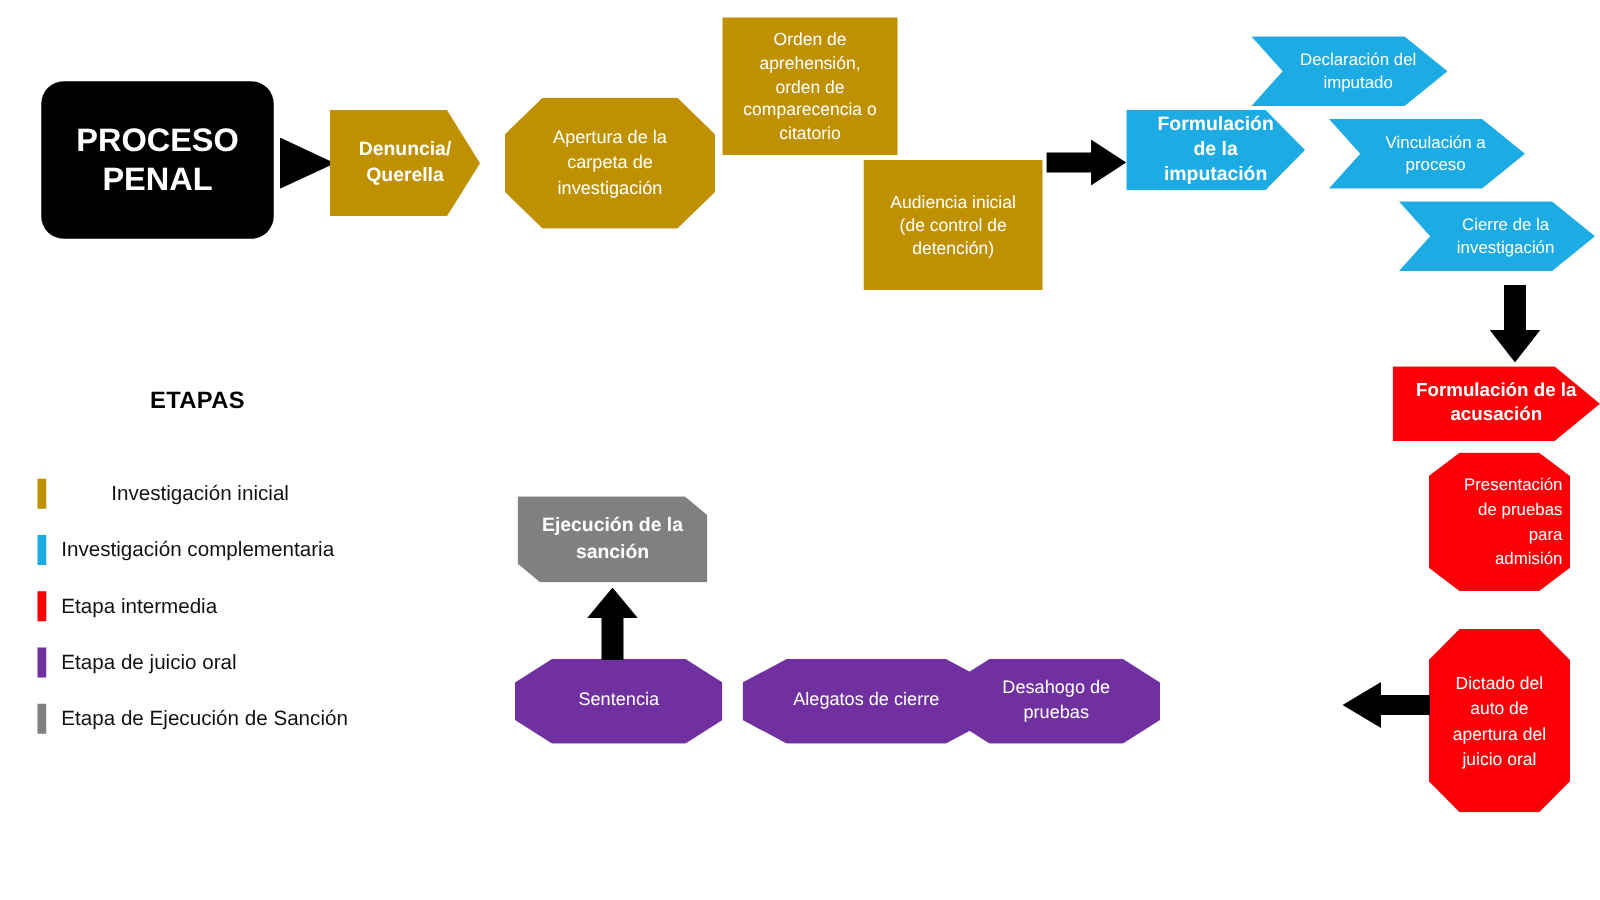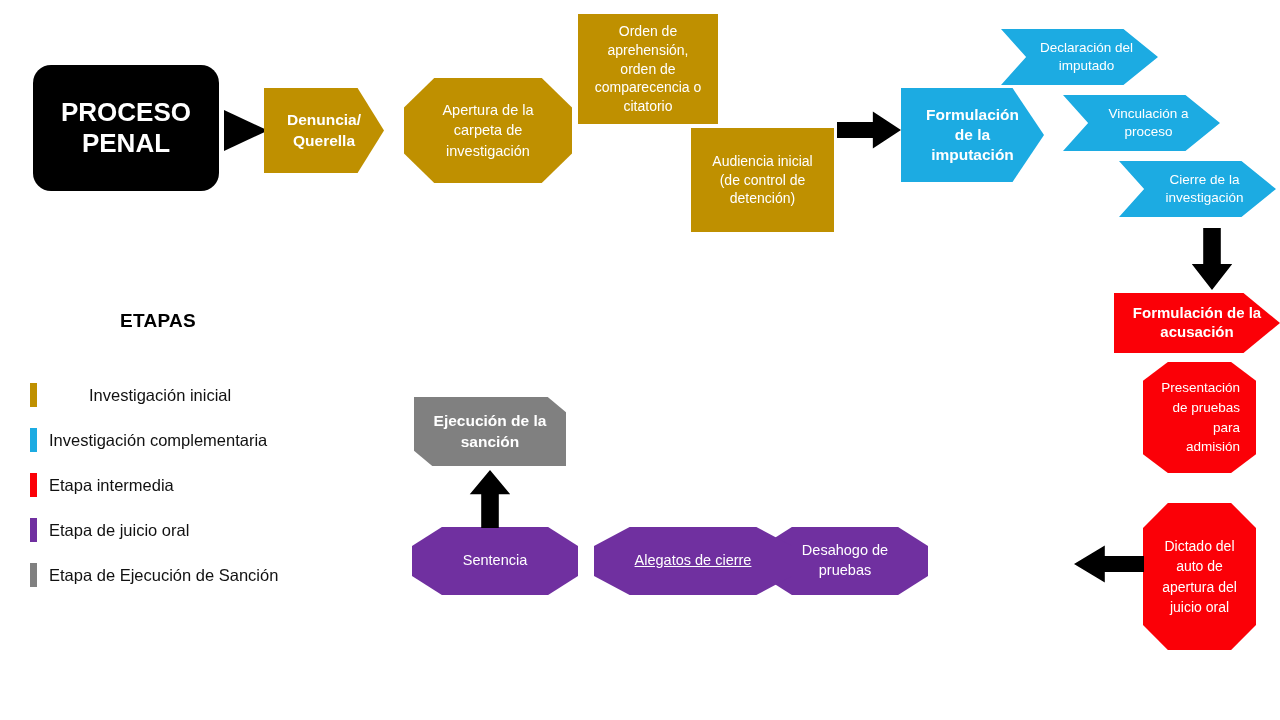--- a/index.html
+++ b/index.html
@@ -25,21 +25,21 @@
     display: flex;
     align-items: center;
     justify-content: center;
     text-align: center;
     color: #ffffff;
     box-sizing: border-box;
   }
   .node .lbl {
     display: block;
     width: 100%;
-    padding: 0 16px;
+    padding: 0 6px;
     box-sizing: border-box;
     white-space: pre-line;
   }
 
   
   .shape-octagon {
     clip-path: polygon(18% 0%, 82% 0%, 100% 28%, 100% 72%, 82% 100%, 18% 100%, 0% 72%, 0% 28%);
   }
   .shape-octagon-tall {
     clip-path: polygon(22% 0%, 78% 0%, 100% 17%, 100% 83%, 78% 100%, 22% 100%, 0% 83%, 0% 17%);
@@ -151,21 +151,21 @@
   </div>
 
   <div class="node shape-rect c-gold t-norm" style="left:691px; top:128px; width:143px; height:104px; font-size:14px; line-height:1.35;">
     <span class="lbl">Audiencia inicial
 (de control de
 detención)</span>
   </div>
 
   <div class="arrow arrow-block-right" style="left:837px; top:110px; width:64px; height:40px;"></div>
 
-  <div class="node shape-chevron c-blue t-bold" style="left:901px; top:88px; width:143px; height:94px; font-size:15.5px; line-height:1.28;">
+  <div class="node shape-chevron c-blue t-bold" style="left:901px; top:88px; width:143px; height:64px; font-size:15.5px; line-height:1.28;">
     <span class="lbl">Formulación
 de la
 imputación</span>
   </div>
 
   <div class="node shape-chevron-notch c-blue t-norm" style="left:1001px; top:29px; width:157px; height:56px; font-size:13.5px; line-height:1.3; padding-left:14px;">
     <span class="lbl">Declaración del
 imputado</span>
   </div>
 
@@ -201,21 +201,21 @@
   </div>
 
   <div class="arrow arrow-block-left" style="left:1074px; top:544px; width:70px; height:40px;"></div>
 
 
   <div class="node shape-octagon c-purple t-norm" style="left:762px; top:527px; width:166px; height:68px; font-size:14.5px; line-height:1.35;">
     <span class="lbl">Desahogo de
 pruebas</span>
   </div>
 
-  <div class="node shape-octagon c-purple t-norm" style="left:594px; top:527px; width:198px; height:68px; font-size:14.5px; line-height:1.35;text-decoration:underline;">
+  <div class="node shape-octagon c-purple t-norm" style="left:594px; top:527px; width:198px; height:68px; font-size:14.5px; line-height:1.35;">
     <span class="lbl">Alegatos de cierre</span>
   </div>
 
   <div class="node shape-octagon c-purple t-norm" style="left:412px; top:527px; width:166px; height:68px; font-size:14.5px; line-height:1.35;">
     <span class="lbl">Sentencia</span>
   </div>
 
   <div class="arrow arrow-block-up" style="left:468px; top:470px; width:44px; height:58px;"></div>
 
   <div class="node shape-cut c-grey t-bold" style="left:414px; top:397px; width:152px; height:69px; font-size:15.5px; line-height:1.3;">

